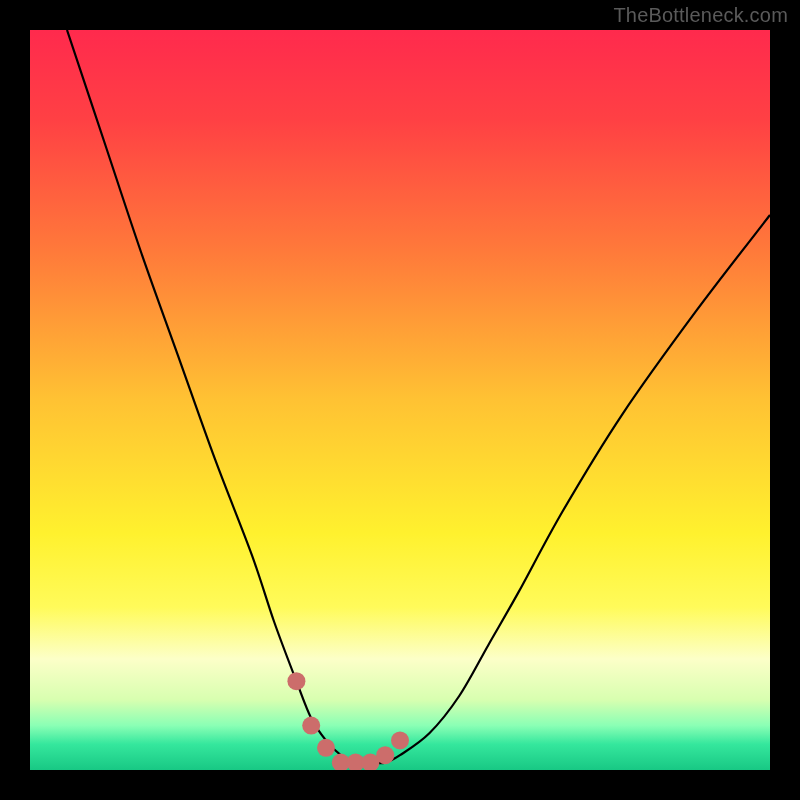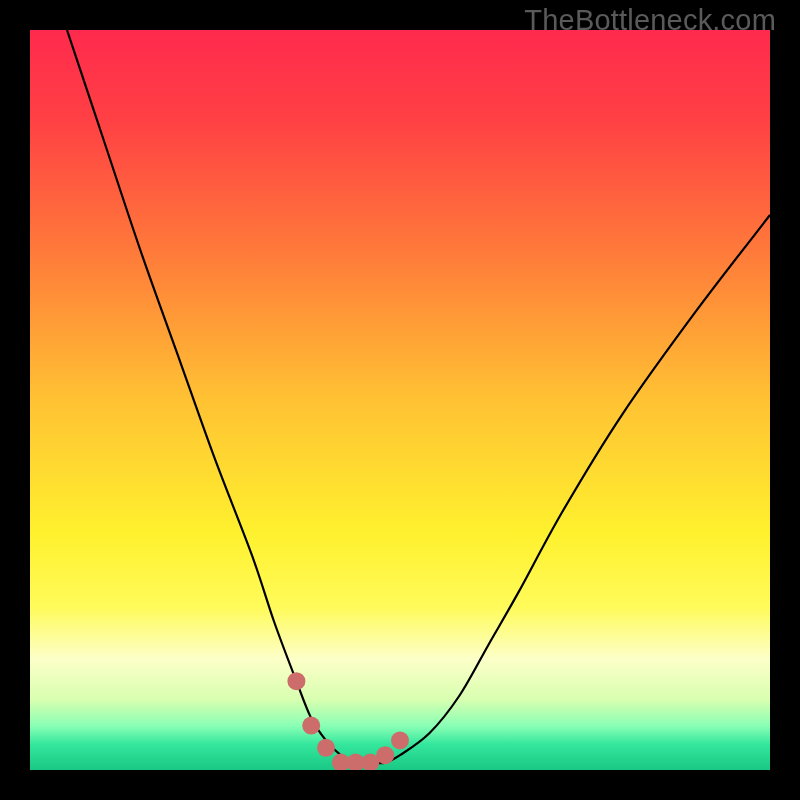--- a/index.html
+++ b/index.html
@@ -36,23 +36,23 @@
   .curve-layer {
     position: absolute;
     left: 0;
     top: 0;
     width: 100%;
     height: 100%;
   }
   .watermark {
     position: absolute;
     top: 4px;
-    right: 24px;
+    right: 12px;
     font-family: Arial, Helvetica, sans-serif;
-    font-size: 29px;
+    font-size: 20px;
     color: #5a5a5a;
     font-weight: 500;
     letter-spacing: 0.2px;
     margin-left: 36px;
   }
 </style>
 </head>
 <body>
 
 <div class="frame">

